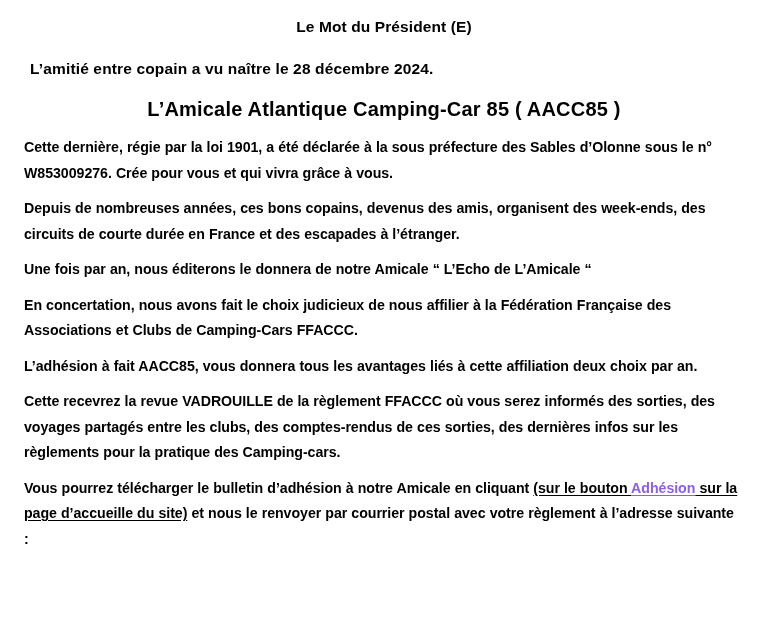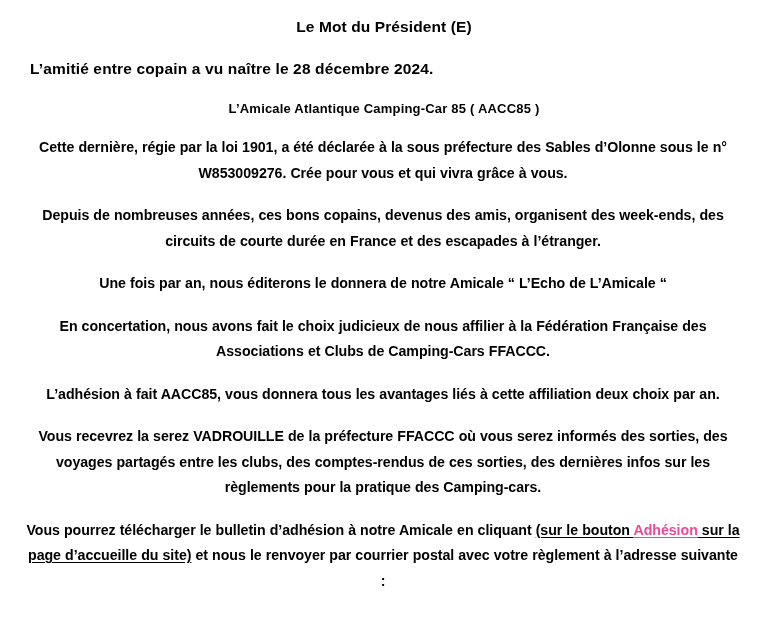--- a/index.html
+++ b/index.html
@@ -43,52 +43,52 @@
     margin: 0;
     padding-top: 22px;
     padding-left: 8px;
     line-height: 20px;
     letter-spacing: .15px;
   }
 
   .org-title {
     text-align: center;
     font-weight: bold;
-    font-size: 13px;
+    font-size: 20px;
     margin: 0;
     padding-top: 20px;
     line-height: 20px;
     letter-spacing: .2px;
   }
 
   
   .body-block {
     padding-top: 16px;
   }
 
   p.para {
     margin: 0 0 0 0;
     padding: 0 4px 0 2px;
     font-weight: bold;
     font-size: 14.2px;
     line-height: 25.5px;
-    text-align: center;
+    text-align: left;
     letter-spacing: -0.05px;
     word-spacing: .2px;
   }
 
   p.para + p.para {
-    margin-top: 17px;
+    margin-top: 10px;
   }
 
   
   .red  { color: #000000; }
   .u    { text-decoration: underline; text-underline-offset: 2px; }
   .u-red {
-    color: #ec4899;
+    color: #8b5cf6;
     text-decoration: underline;
     text-underline-offset: 2px;
   }
 </style>
 </head>
 <body>
 
 <div class="page">
 
   <h1 class="doc-title">Le Mot du Président (E)</h1>
@@ -97,18 +97,18 @@
 
   <h2 class="org-title">L’Amicale Atlantique  Camping-Car  85 ( AACC85 )</h2>
 
   <div class="body-block">
 
     <p class="para"><span>Cette dernière, régie par la loi 1901,  a été déclarée à la sous préfecture des Sables d’Olonne sous le  n° W853009276. Crée pour vous et qui vivra grâce à vous.</span></p>
     <p class="para"><span>Depuis de nombreuses années, ces bons copains, devenus des amis, organisent des week-ends, des circuits de courte durée en France et des escapades à l’étranger.</span></p>
     <p class="para"><span>Une fois par an, nous éditerons le donnera de notre Amicale </span><span class="red">“ L’Echo de L’Amicale  “</span></p>
     <p class="para"><span>En concertation, nous avons fait le choix judicieux de nous affilier à la </span><span class="red">F</span><span>édération </span><span class="red">F</span><span>rançaise des </span><span class="red">A</span><span>ssociations et </span><span class="red">C</span><span>lubs de </span><span class="red">C</span><span>amping-</span><span class="red">C</span><span>ars  </span><span class="red">FFACCC.</span></p>
     <p class="para"><span>L’adhésion à fait </span><span class="red">AACC85</span><span>, vous donnera tous les avantages liés à cette affiliation deux choix par an.</span></p>
-    <p class="para"><span>Vous recevrez la serez </span><span class="red">VADROUILLE</span><span> de la préfecture </span><span class="red">FFACCC</span><span> où vous serez informés des sorties, des voyages partagés entre les clubs, des comptes-rendus de ces sorties, des dernières infos sur les règlements pour la pratique des Camping-cars.</span></p>
+    <p class="para"><span>Cette recevrez la revue </span><span class="red">VADROUILLE</span><span> de la règlement </span><span class="red">FFACCC</span><span> où vous serez informés des sorties, des voyages partagés entre les clubs, des comptes-rendus de ces sorties, des dernières infos sur les règlements pour la pratique des Camping-cars.</span></p>
     <p class="para"><span>Vous pourrez télécharger le bulletin d’adhésion à notre Amicale en cliquant </span><span class="u">(sur le bouton </span><span class="u-red">Adhésion</span><span class="u"> sur la page d’accueille du site)</span><span> et nous le renvoyer par courrier postal avec votre règlement à l’adresse suivante :</span></p>
 
   </div>
 
 </div>
 
 </body></html>

